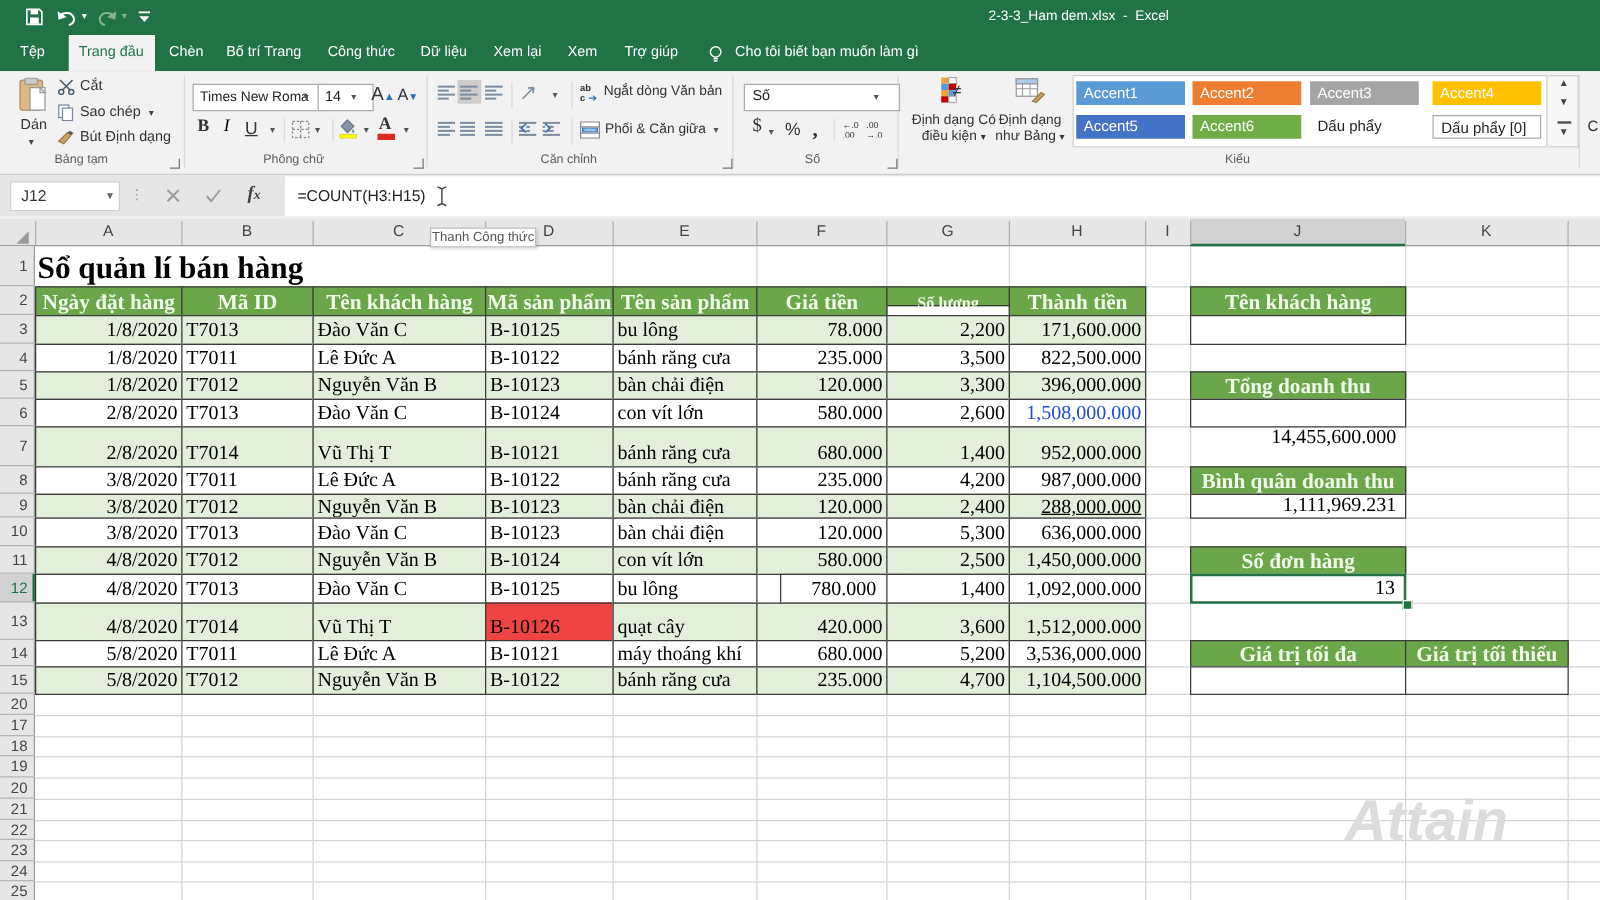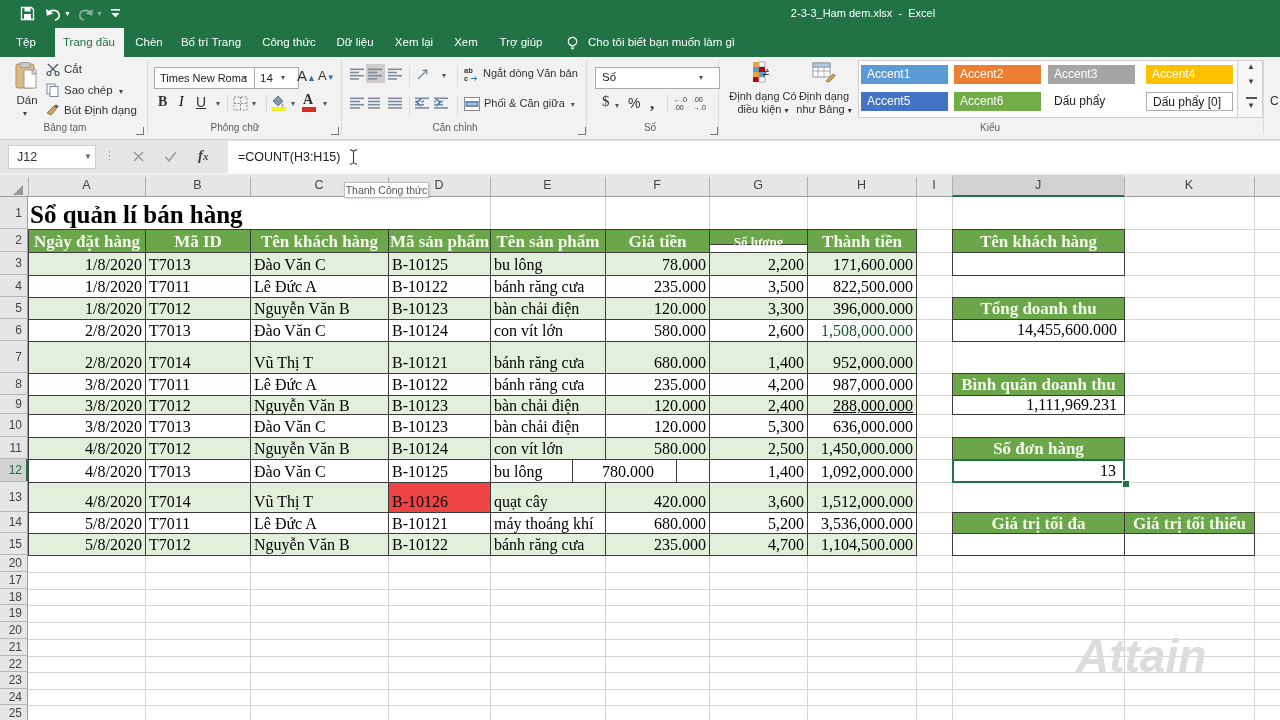--- a/index.html
+++ b/index.html
@@ -467,21 +467,21 @@
   </div>
 <div class="a ser" style="left:490px;top:319px;width:116px;height:23px;background:#fff;border:1px solid #3b3b3b;box-sizing:border-box;font-size:16px;color:#000;text-align:left;padding-left:3px;display:flex;flex-direction:column;justify-content:flex-end;">
     <div style="line-height:20px;">con vít lớn</div>
   </div>
 <div class="a ser" style="left:605px;top:319px;width:105px;height:23px;background:#fff;border:1px solid #3b3b3b;box-sizing:border-box;font-size:16px;color:#000;text-align:right;padding-right:3px;display:flex;flex-direction:column;justify-content:flex-end;">
     <div style="line-height:20px;">580.000</div>
   </div>
 <div class="a ser" style="left:709px;top:319px;width:99px;height:23px;background:#fff;border:1px solid #3b3b3b;box-sizing:border-box;font-size:16px;color:#000;text-align:right;padding-right:3px;display:flex;flex-direction:column;justify-content:flex-end;">
     <div style="line-height:20px;">2,600</div>
   </div>
-<div class="a ser" style="left:807px;top:319px;width:110px;height:23px;background:#fff;border:1px solid #3b3b3b;box-sizing:border-box;font-size:16px;color:#14532d;text-align:right;padding-right:3px;display:flex;flex-direction:column;justify-content:flex-end;">
+<div class="a ser" style="left:807px;top:319px;width:110px;height:23px;background:#fff;border:1px solid #3b3b3b;box-sizing:border-box;font-size:16px;color:#1d4ed8;text-align:right;padding-right:3px;display:flex;flex-direction:column;justify-content:flex-end;">
     <div style="line-height:20px;">1,508,000.000</div>
   </div>
 <div class="a ser" style="left:28px;top:341px;width:118px;height:33px;background:#E2EFDA;border:1px solid #3b3b3b;box-sizing:border-box;font-size:16px;color:#000;text-align:right;padding-right:3px;display:flex;flex-direction:column;justify-content:flex-end;">
     <div style="line-height:21px;">2/8/2020</div>
   </div>
 <div class="a ser" style="left:145px;top:341px;width:106px;height:33px;background:#E2EFDA;border:1px solid #3b3b3b;box-sizing:border-box;font-size:16px;color:#000;text-align:left;padding-left:3px;display:flex;flex-direction:column;justify-content:flex-end;">
     <div style="line-height:21px;">T7014</div>
   </div>
 <div class="a ser" style="left:250px;top:341px;width:139px;height:33px;background:#E2EFDA;border:1px solid #3b3b3b;box-sizing:border-box;font-size:16px;color:#000;text-align:left;padding-left:3px;display:flex;flex-direction:column;justify-content:flex-end;">
     <div style="line-height:21px;">Vũ Thị T</div>
@@ -605,21 +605,21 @@
   </div>
 <div class="a ser" style="left:250px;top:459px;width:139px;height:24px;background:#fff;border:1px solid #3b3b3b;box-sizing:border-box;font-size:16px;color:#000;text-align:left;padding-left:3px;display:flex;flex-direction:column;justify-content:flex-end;">
     <div style="line-height:21px;">Đào Văn C</div>
   </div>
 <div class="a ser" style="left:388px;top:459px;width:103px;height:24px;background:#fff;border:1px solid #3b3b3b;box-sizing:border-box;font-size:16px;color:#000;text-align:left;padding-left:3px;display:flex;flex-direction:column;justify-content:flex-end;">
     <div style="line-height:21px;">B-10125</div>
   </div>
 <div class="a ser" style="left:490px;top:459px;width:116px;height:24px;background:#fff;border:1px solid #3b3b3b;box-sizing:border-box;font-size:16px;color:#000;text-align:left;padding-left:3px;display:flex;flex-direction:column;justify-content:flex-end;">
     <div style="line-height:21px;">bu lông</div>
   </div>
-<div class="a ser" style="left:572px;top:459px;width:105px;height:24px;background:#fff;border:1px solid #3b3b3b;box-sizing:border-box;font-size:16px;color:#000;text-align:left;padding-right:3px;display:flex;flex-direction:column;justify-content:flex-end;padding-left:29px;">
+<div class="a ser" style="left:624px;top:459px;width:105px;height:24px;background:#fff;border:1px solid #3b3b3b;box-sizing:border-box;font-size:16px;color:#000;text-align:center;padding-right:3px;display:flex;flex-direction:column;justify-content:flex-end;">
     <div style="line-height:21px;">780.000</div>
   </div>
 <div class="a ser" style="left:709px;top:459px;width:99px;height:24px;background:#fff;border:1px solid #3b3b3b;box-sizing:border-box;font-size:16px;color:#000;text-align:right;padding-right:3px;display:flex;flex-direction:column;justify-content:flex-end;">
     <div style="line-height:21px;">1,400</div>
   </div>
 <div class="a ser" style="left:807px;top:459px;width:110px;height:24px;background:#fff;border:1px solid #3b3b3b;box-sizing:border-box;font-size:16px;color:#000;text-align:right;padding-right:3px;display:flex;flex-direction:column;justify-content:flex-end;">
     <div style="line-height:21px;">1,092,000.000</div>
   </div>
 <div class="a ser" style="left:28px;top:482px;width:118px;height:31px;background:#E2EFDA;border:1px solid #3b3b3b;box-sizing:border-box;font-size:16px;color:#000;text-align:right;padding-right:3px;display:flex;flex-direction:column;justify-content:flex-end;">
     <div style="line-height:21px;">4/8/2020</div>
@@ -690,21 +690,21 @@
 <div class="a ser" style="left:709px;top:533px;width:99px;height:23px;background:#E2EFDA;border:1px solid #3b3b3b;box-sizing:border-box;font-size:16px;color:#000;text-align:right;padding-right:3px;display:flex;flex-direction:column;justify-content:flex-end;">
     <div style="line-height:20px;">4,700</div>
   </div>
 <div class="a ser" style="left:807px;top:533px;width:110px;height:23px;background:#E2EFDA;border:1px solid #3b3b3b;box-sizing:border-box;font-size:16px;color:#000;text-align:right;padding-right:3px;display:flex;flex-direction:column;justify-content:flex-end;">
     <div style="line-height:20px;">1,104,500.000</div>
   </div>
 <div class="ghead" style="left:952px;top:229px;width:173px;height:24px;font-size:17px;line-height:23px;">Tên khách hàng</div>
 <div class="gbox a ser" style="left:952px;top:252px;width:173px;height:24px;font-size:16px;color:#000;text-align:right;padding-right:7px;"></div>
 <div class="ghead" style="left:952px;top:297px;width:173px;height:23px;font-size:17px;line-height:22px;">Tổng doanh thu</div>
 <div class="gbox a ser" style="left:952px;top:319px;width:173px;height:23px;font-size:16px;color:#000;text-align:right;padding-right:7px;">
-    <div style="line-height:20px;">14,455,600.000</div>
+    <div style="line-height:20px;margin-top:20px;">14,455,600.000</div>
   </div>
 <div class="ghead" style="left:952px;top:373px;width:173px;height:23px;font-size:17px;line-height:22px;">Bình quân doanh thu</div>
 <div class="gbox a ser" style="left:952px;top:395px;width:173px;height:20px;font-size:16px;color:#000;text-align:right;padding-right:7px;">
     <div style="line-height:17px;">1,111,969.231</div>
   </div>
 <div class="ghead" style="left:952px;top:437px;width:173px;height:23px;font-size:17px;line-height:22px;">Số đơn hàng</div>
 <div class="ghead" style="left:952px;top:512px;width:173px;height:22px;font-size:17px;line-height:21px;">Giá trị tối đa</div>
 <div class="ghead" style="left:1124px;top:512px;width:131px;height:22px;font-size:17px;line-height:21px;">Giá trị tối thiểu</div>
 <div class="gbox a ser" style="left:952px;top:533px;width:173px;height:23px;font-size:16px;color:#000;text-align:right;padding-right:7px;"></div>
 <div class="gbox a ser" style="left:1124px;top:533px;width:131px;height:23px;font-size:16px;color:#000;text-align:right;padding-right:7px;"></div>

